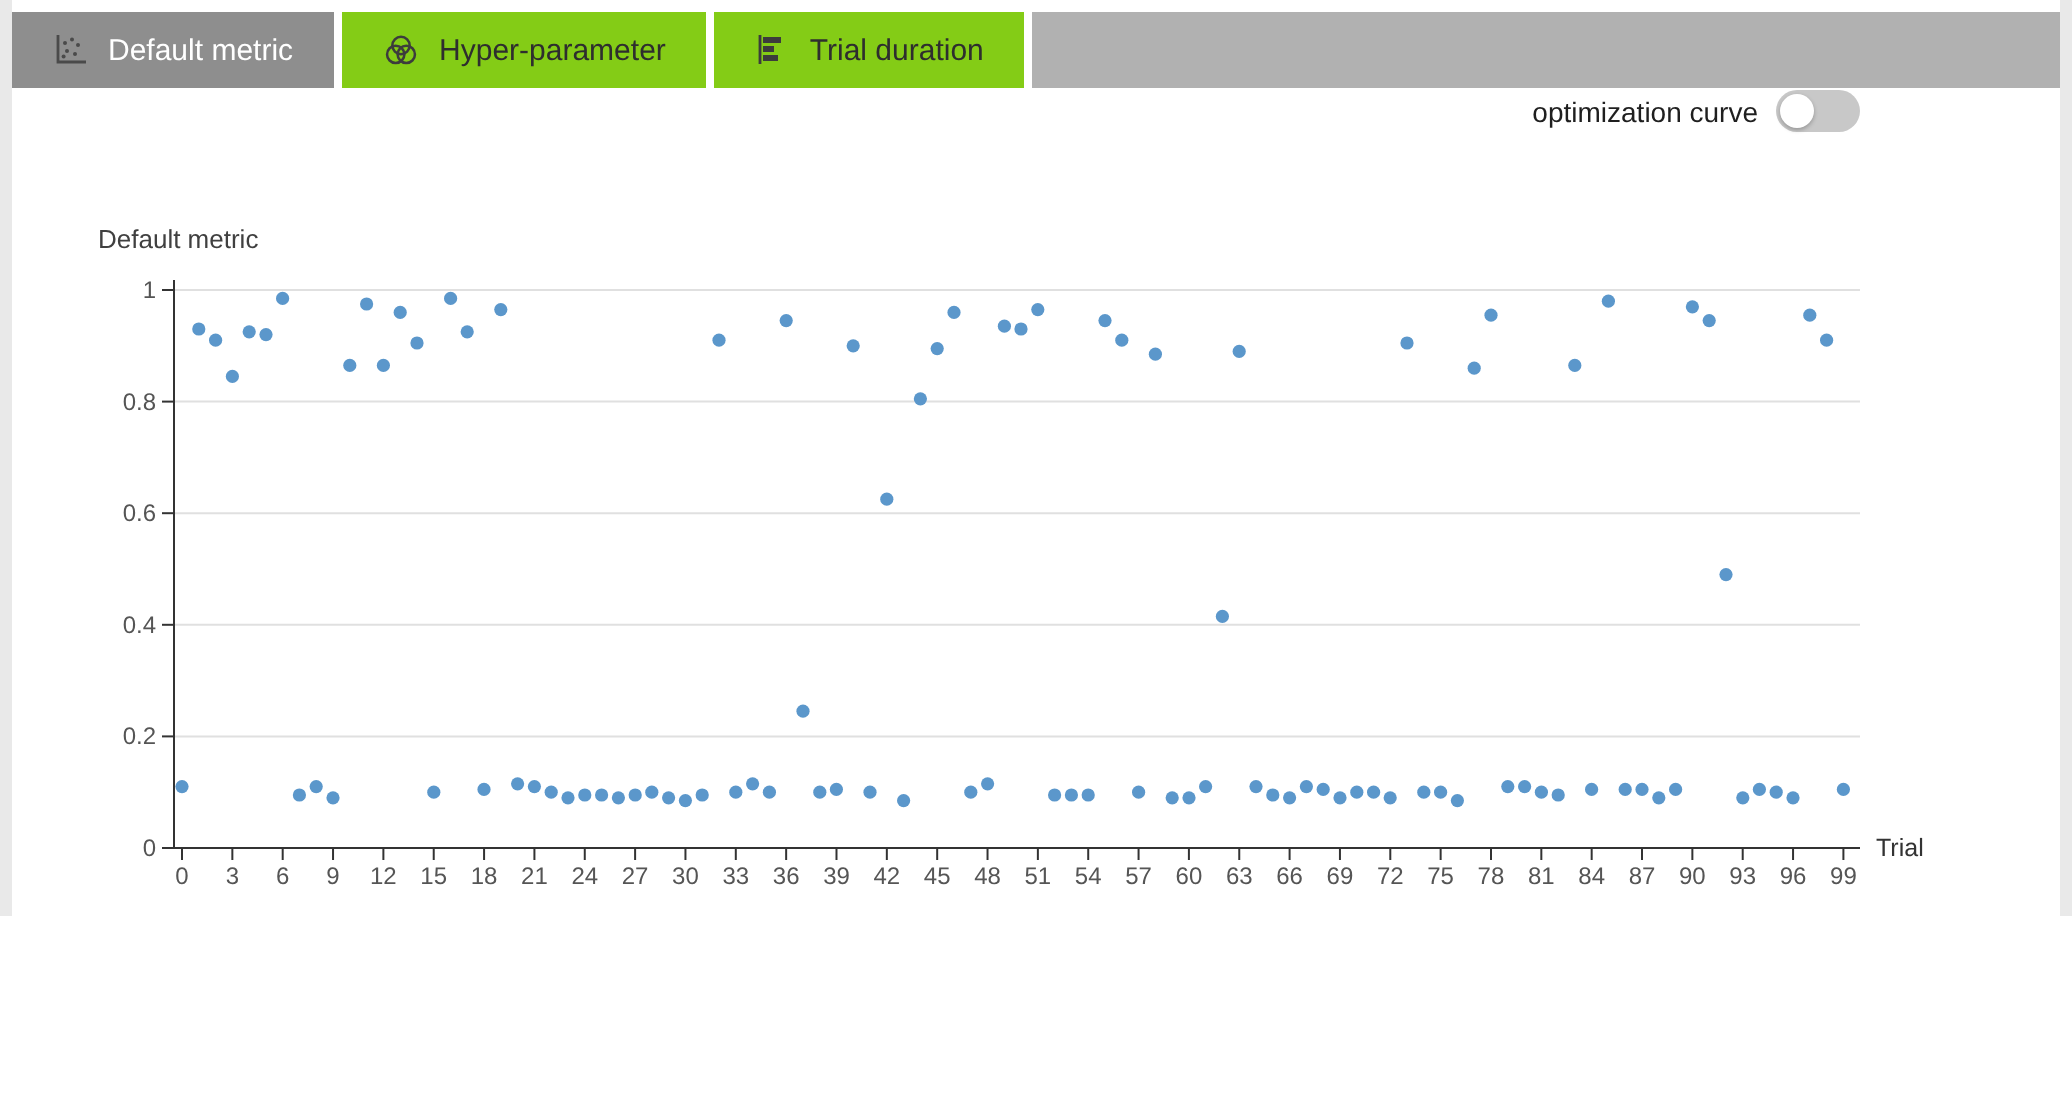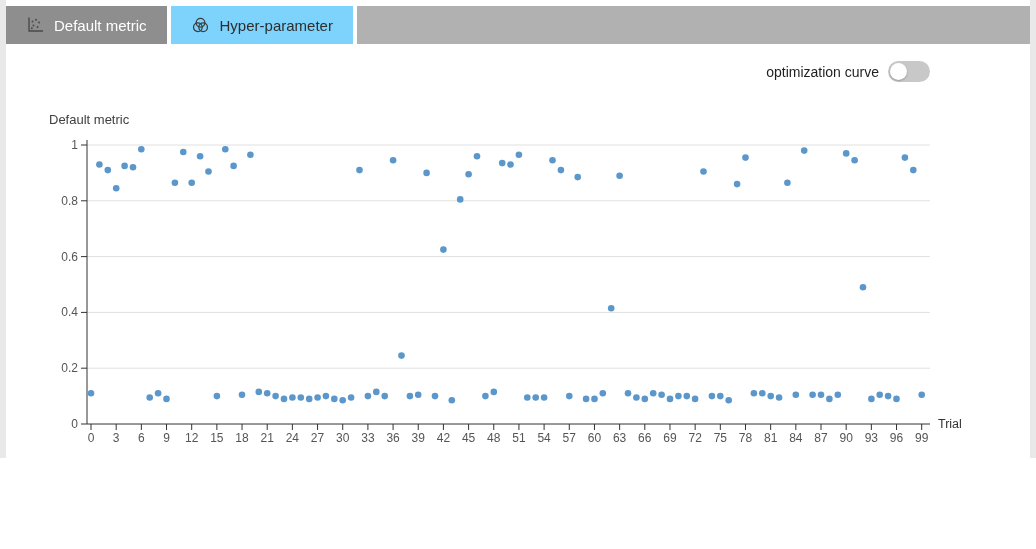--- a/index.html
+++ b/index.html
@@ -13,31 +13,31 @@
   .edge-right{left:1030px;}
 
   
   .tabbar{
     position:absolute;left:6px;top:6px;width:1024px;height:38px;
     display:flex;align-items:stretch;
   }
   .tab{
     display:flex;align-items:center;gap:10px;
     padding:0 20px;margin-right:4px;
-    background:#7dd3fc;color:#2e2e2e;
+    background:#84cc16;color:#2e2e2e;
     font-size:15px;white-space:nowrap;cursor:pointer;user-select:none;
   }
   .tab.active{background:#8e8e8e;color:#ffffff;}
   .tab .ticon{display:flex;align-items:center;}
   .tab .ticon svg{display:block;}
   .tab-filler{flex:1;background:#b1b1b1;}
 
   
   .toggle-row{
-    position:absolute;top:61px;right:106px;
+    position:absolute;top:45px;right:106px;
     display:flex;align-items:center;gap:9px;
   }
   .toggle-label{font-size:14px;color:#1f1f1f;}
   .toggle{
     position:relative;width:42px;height:21px;border-radius:11px;
     background:#c8c8c8;cursor:pointer;
   }
   .toggle .knob{
     position:absolute;left:2px;top:2px;width:17px;height:17px;border-radius:50%;
     background:#ffffff;box-shadow:0 1px 2px rgba(0,0,0,.25);
@@ -79,20 +79,33 @@
     <span class="ticon">
       <svg width="19" height="19" viewBox="0 0 18 18">
         <g stroke="#3c3c3c" stroke-width="1.2" fill="none">
           <circle cx="9" cy="6.4" r="4.1"></circle>
           <circle cx="6.5" cy="10.6" r="4.1"></circle>
           <circle cx="11.5" cy="10.6" r="4.1"></circle>
         </g>
       </svg>
     </span>
     <span>Hyper-parameter</span>
+  </div>
+  <div class="tab">
+    <span class="ticon">
+      <svg width="18" height="18" viewBox="0 0 18 18">
+        <path d="M3 1.5 V16" stroke="#3c3c3c" stroke-width="1.4" fill="none"></path>
+        <g fill="#3c3c3c">
+          <rect x="4.5" y="2.5" width="9" height="3"></rect>
+          <rect x="4.5" y="7" width="5.5" height="3"></rect>
+          <rect x="4.5" y="11.5" width="7.5" height="3"></rect>
+        </g>
+      </svg>
+    </span>
+    <span>Trial duration</span>
   </div>
   <div class="tab-filler"></div>
 </div>
 
 <div class="toggle-row">
   <span class="toggle-label">optimization curve</span>
   <div class="toggle">
     <div class="knob"></div>
   </div>
 </div>

